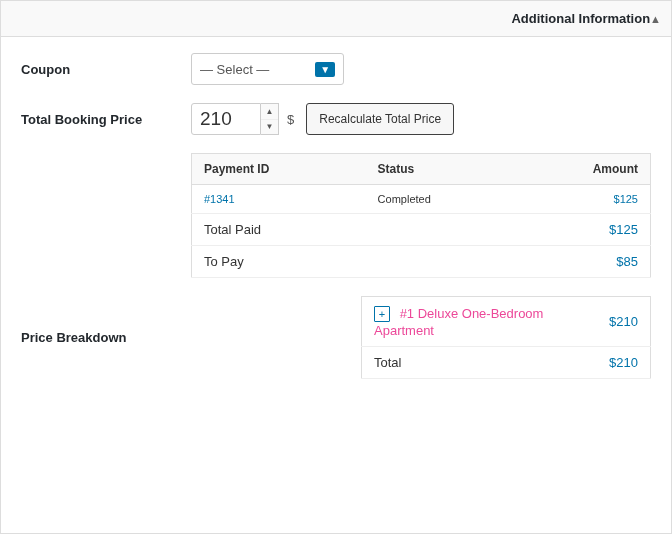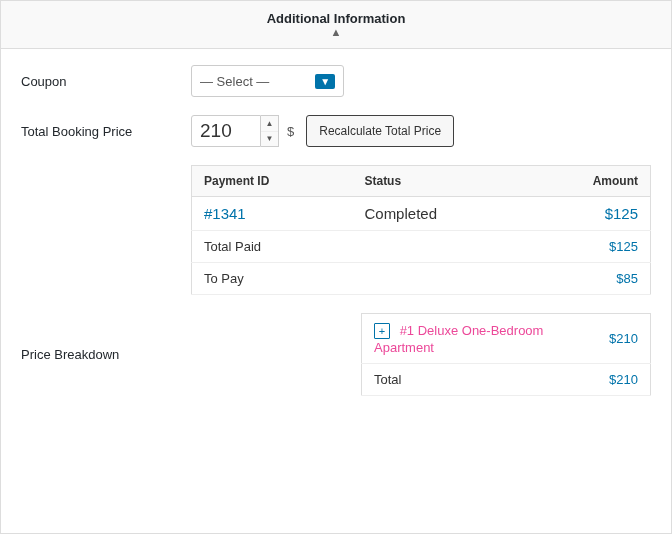--- a/index.html
+++ b/index.html
@@ -12,24 +12,23 @@
     .container {
       width: 672px;
       min-height: 534px;
       border: 1px solid #ddd;
       background: #fff;
     }
     .section-header {
       display: flex;
       justify-content: flex-end;
       align-items: center;
-      padding: 10px 24px;
+      padding: 10px 10px;
       border-bottom: 1px solid #ddd;
       background: #f9f9f9;
-      flex-direction: column;
     }
     .section-header-title {
       font-weight: 600;
       font-size: 13px;
       color: #23282d;
     }
     .collapse-icon {
       color: #666;
       font-size: 11px;
       cursor: pointer;
@@ -37,21 +36,21 @@
     .section-body {
       padding: 16px 20px;
     }
     .form-row {
       display: flex;
       align-items: center;
       margin-bottom: 18px;
     }
     .form-label {
       width: 170px;
-      font-weight: 400;
+      font-weight: 700;
       font-size: 13px;
       color: #23282d;
       flex-shrink: 0;
     }
     .form-control {
       display: flex;
       align-items: center;
     }
     
     .select-wrapper {
@@ -151,21 +150,21 @@
       font-weight: 600;
       font-size: 12px;
       color: #333;
     }
     .payment-table th.align-right {
       text-align: right;
     }
     .payment-table td {
       padding: 8px 12px;
       border-bottom: 1px solid #eee;
-      font-size: 15px;
+      font-size: 11px;
     }
     .payment-table td.align-right {
       text-align: right;
     }
     .payment-link {
       color: #0073aa;
       text-decoration: none;
     }
     .amount-value {
       color: #0073aa;

